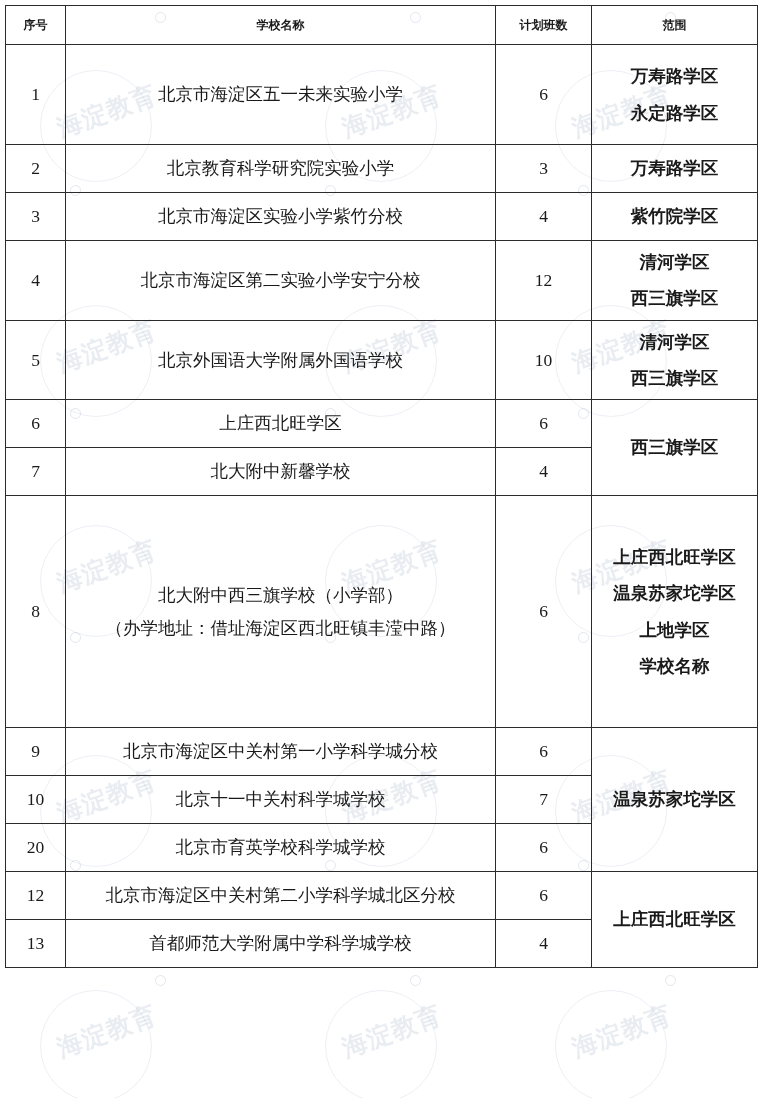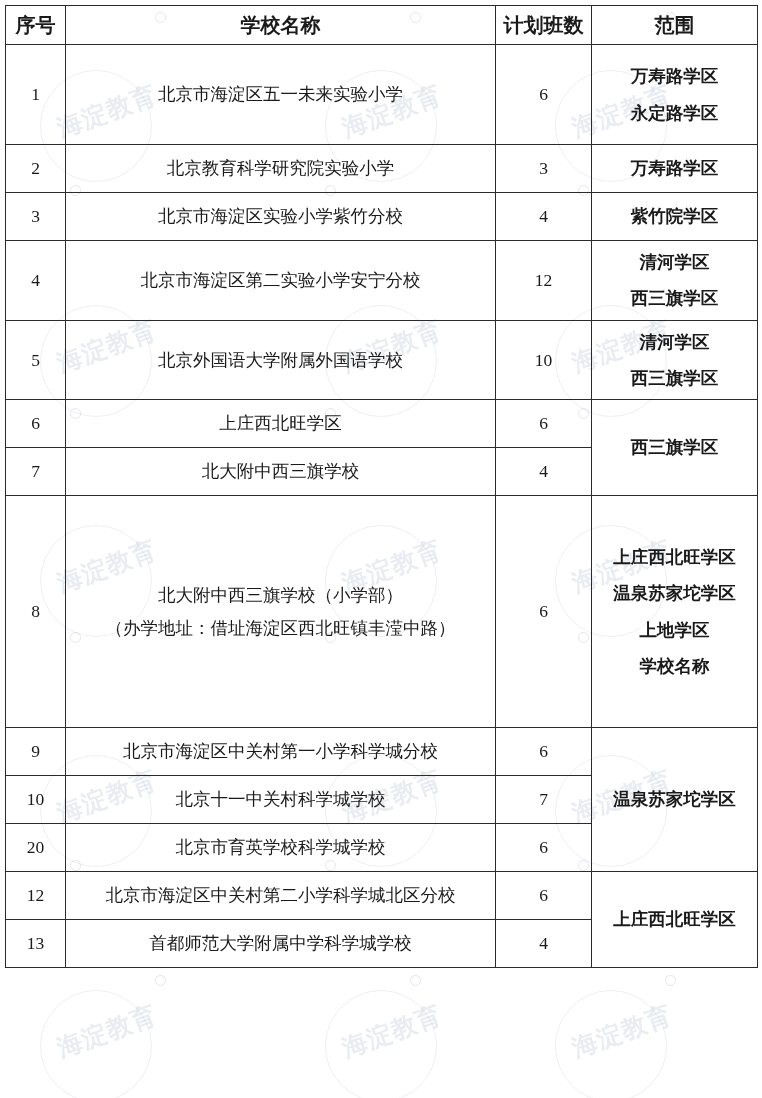--- a/index.html
+++ b/index.html
@@ -63,21 +63,21 @@
     background: transparent;
     text-align: center;
     vertical-align: middle;
     font-size: 17.5px;
     font-weight: normal;
     padding: 3px 2px;
     line-height: 1.5;
   }
   table.sheet th {
     font-weight: bold;
-    font-size: 20px;
+    font-size: 12px;
     height: 30px;
     padding: 4px 2px;
   }
   .col-no    { width: 60px; }
   .col-name  { width: 430px; }
   .col-cls   { width: 96px; }
   .col-range { width: 166px; }
 
   td.range-cell {
     text-align: left;
@@ -226,21 +226,21 @@
             <span class="nl">上庄西北旺学区</span>
           </td>
           <td>6</td>
           <td class="range-cell" rowspan="2">
             <span class="rl">西三旗学区</span>
           </td>
         </tr>
         <tr style="height: 48px;">
           <td>7</td>
           <td class="name-cell">
-            <span class="nl">北大附中西三旗学校</span>
+            <span class="nl">北大附中新馨学校</span>
           </td>
           <td>4</td>
         </tr>
         <tr style="height: 232px;">
           <td>8</td>
           <td class="name-cell">
             <span class="nl">北大附中西三旗学校（小学部）</span>
             <span class="nl">（办学地址：借址海淀区西北旺镇丰滢中路）</span>
           </td>
           <td>6</td>

